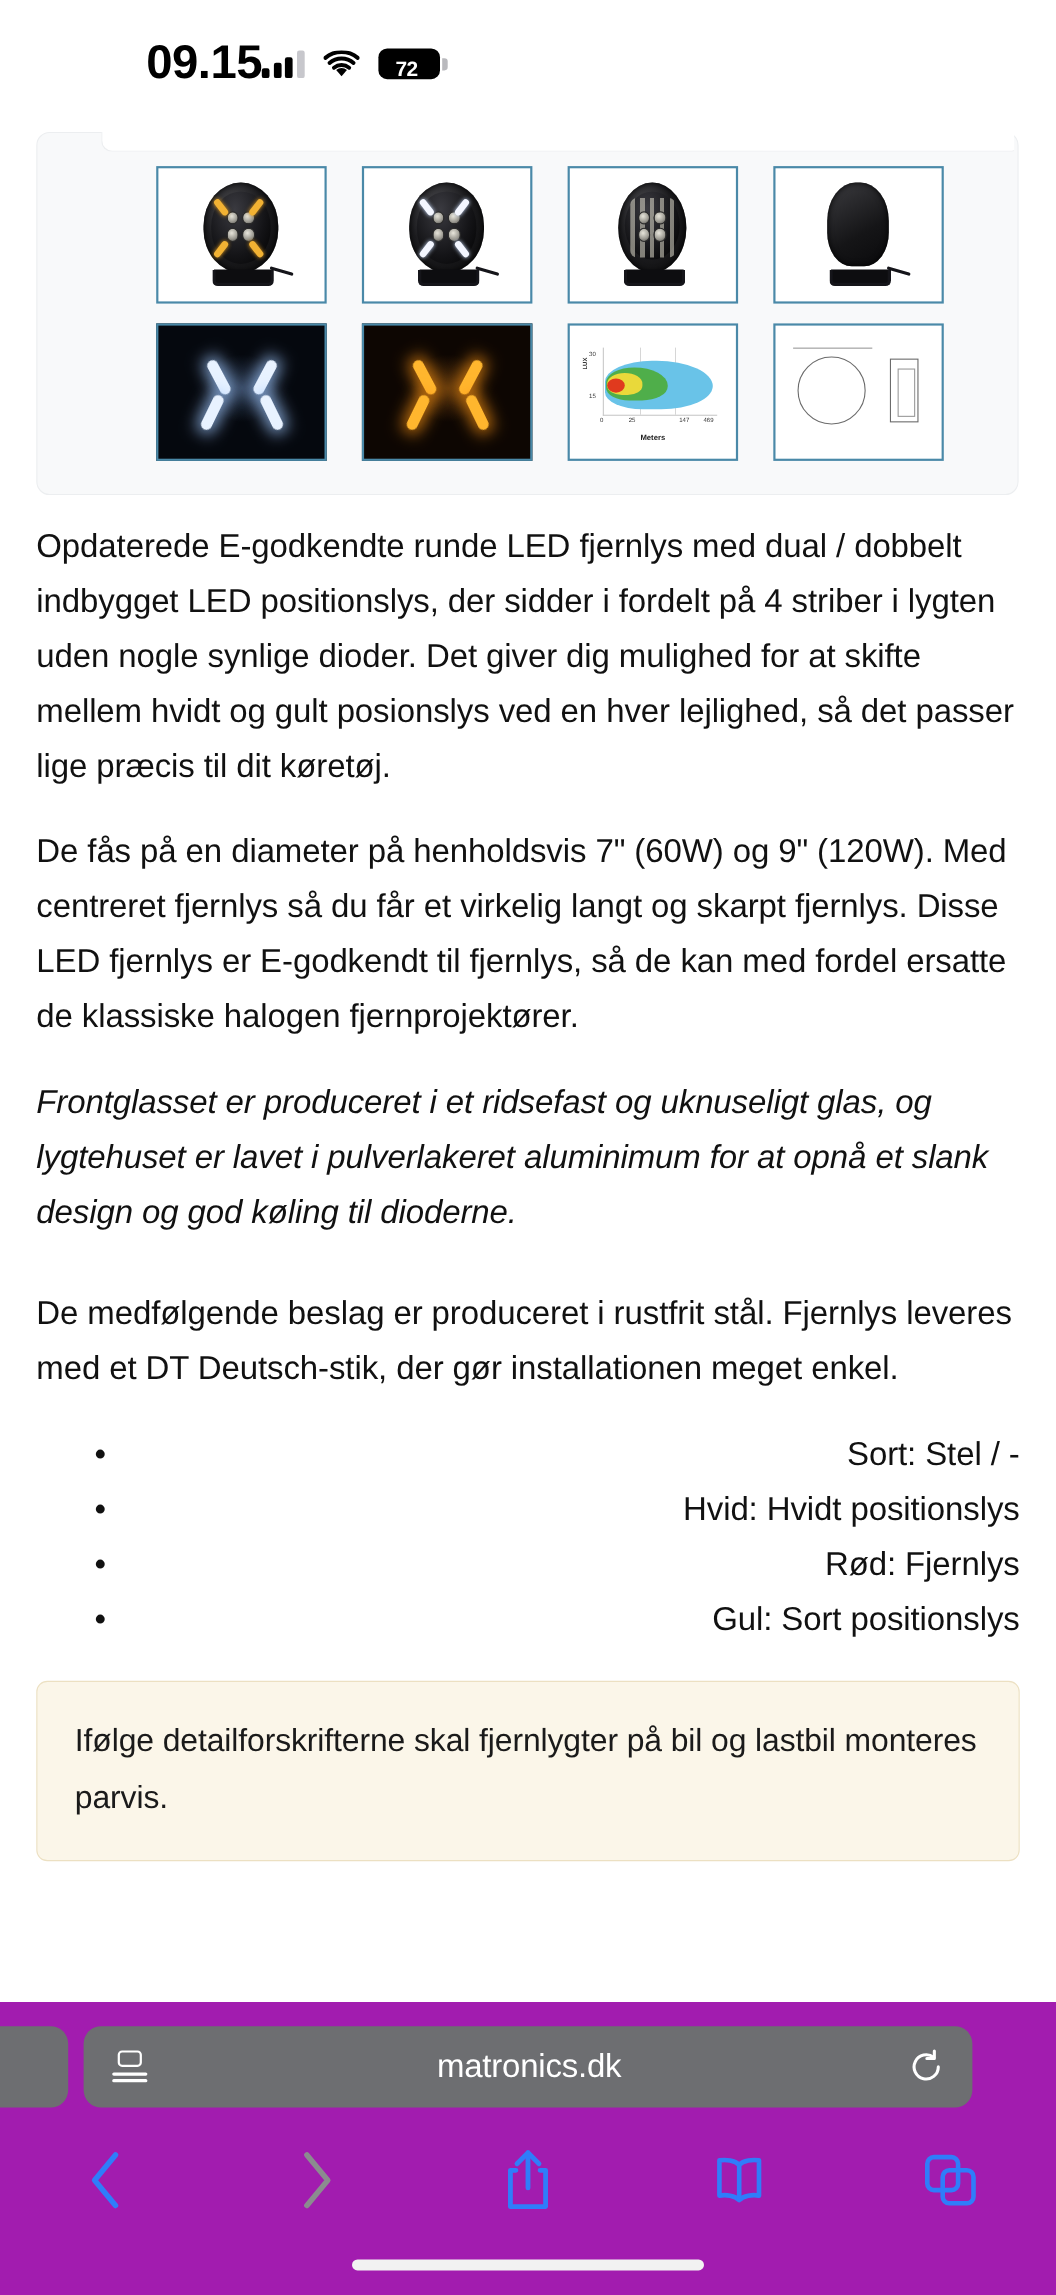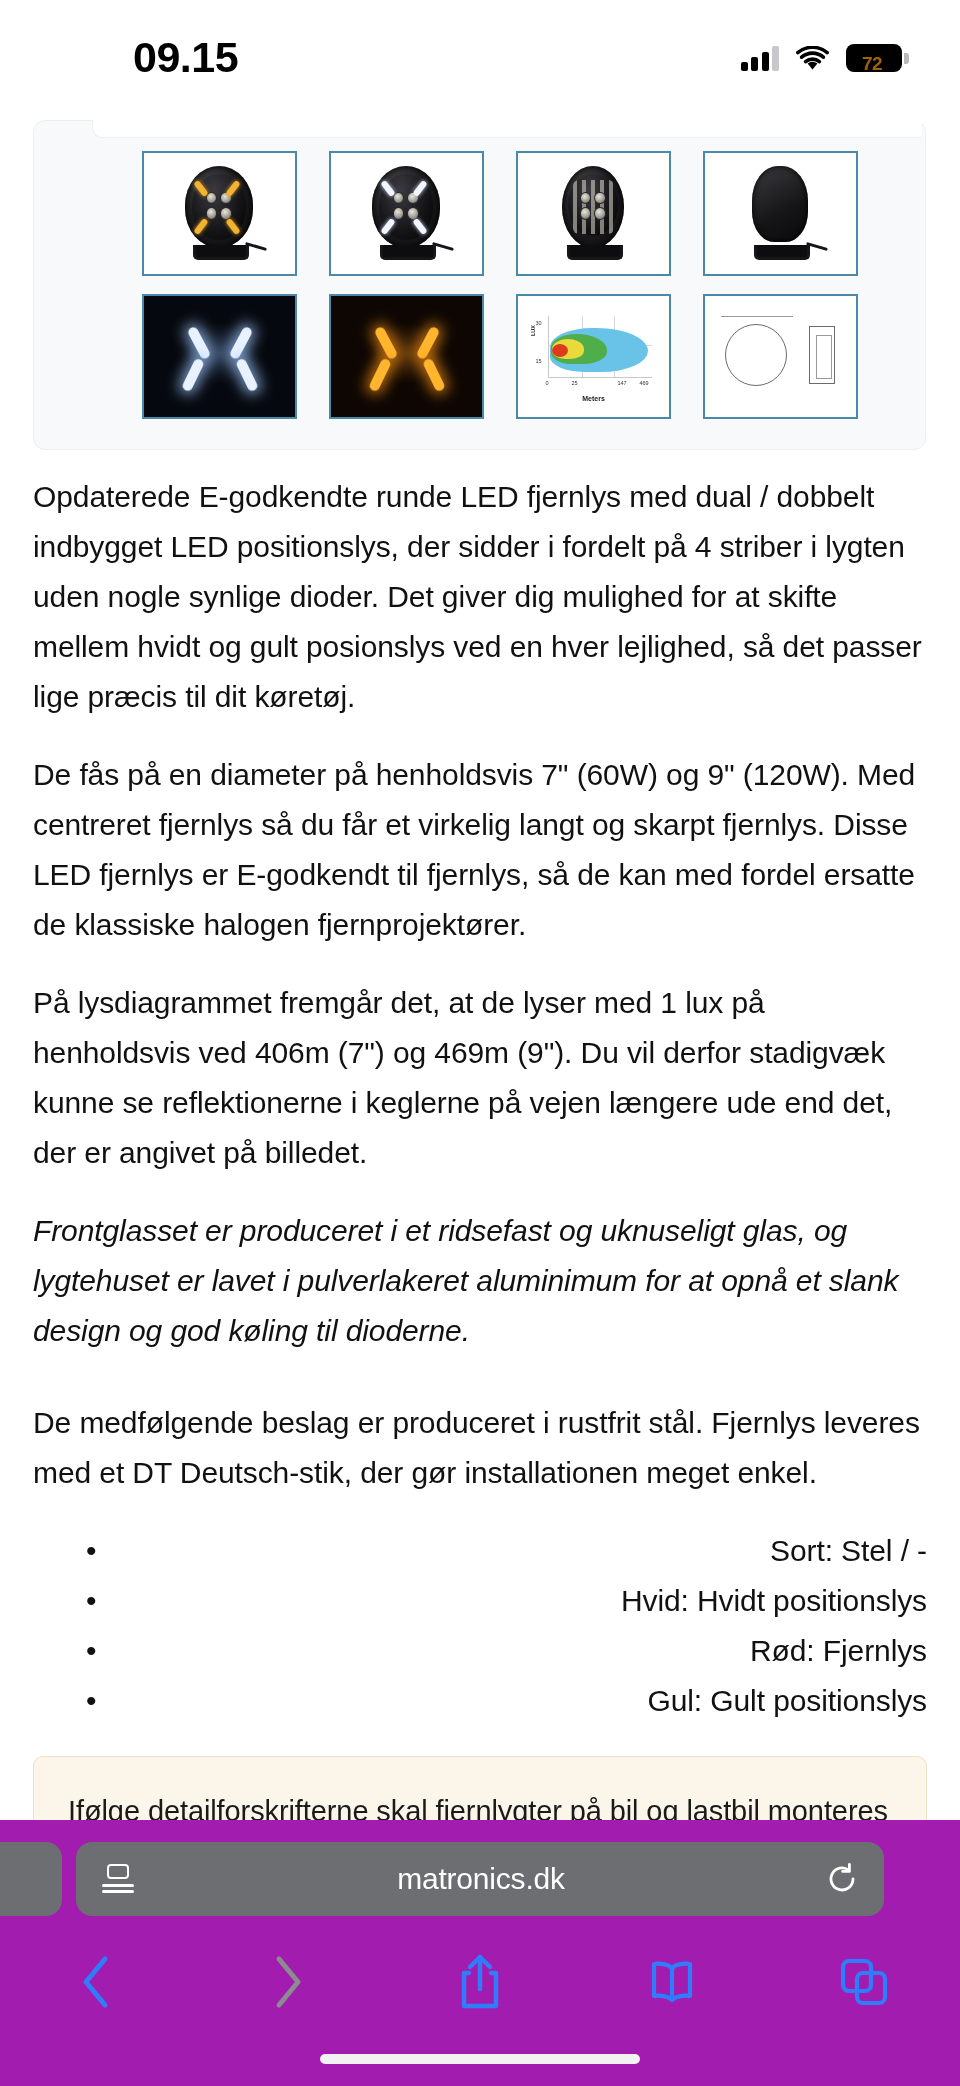--- a/index.html
+++ b/index.html
@@ -7,23 +7,22 @@
     width:960px; height:2086px;
     background:#ffffff;
     font-family:"Liberation Sans", sans-serif;
     overflow:hidden;
   }
   .screen { position:relative; width:960px; height:2086px; background:#fff; }
 
   
   .statusbar {
     position:absolute; top:0; left:0; width:960px; height:100px;
-    display:flex; align-items:center; justify-content:space-between;
+    display:flex; align-items:center; 
     padding:0 58px 0 0;
-    gap:23px;
   }
   .status-time {
     font-size:43px; font-weight:600; color:#000;
     letter-spacing:-0.5px; margin-left:133px; margin-top:14px;
   }
   .status-right { display:flex; align-items:center; gap:17px; margin-top:16px; }
 
   .sig { display:flex; align-items:flex-end; gap:3.5px; height:26px; }
   .sig i { display:block; width:7px; background:#000; border-radius:2px; }
   .sig i:nth-child(1){ height:9px; }
@@ -40,21 +39,21 @@
   }
   .battery .cap {
     position:absolute; right:-7px; top:9px; width:5px; height:11px;
     background:#b9b9bd; border-radius:0 3px 3px 0;
   }
   .battery .shell {
     position:absolute; right:-2px; top:0; width:16px; height:28px;
     background:#b9b9bd; border-radius:0 8px 8px 0; z-index:-1;
   }
   .battery .pct {
-    color:#a16207; font-size:19px; font-weight:700; letter-spacing:-0.5px;
+    color:#ffffff; font-size:19px; font-weight:700; letter-spacing:-0.5px;
     position:relative; z-index:2; margin-left:-4px;margin-top:12px;
   }
 
   
   .page { position:absolute; top:100px; left:0; width:960px; height:1720px; background:#fff; }
 
   .gallery-card {
     position:absolute; top:20px; left:33px; width:893px; height:330px;
     background:#f8f9fa; border:1px solid #eceef0; border-radius:12px;
   }
@@ -409,29 +408,28 @@
             <div class="side"></div>
           </div>
         </div>
 
       </div>
     </div>
 
     <div class="article">
       <p>Opdaterede E-godkendte runde LED fjernlys med dual / dobbelt indbygget LED positionslys, der sidder i fordelt på 4 striber i lygten uden nogle synlige dioder. Det giver dig mulighed for at skifte mellem hvidt og gult posionslys ved en hver lejlighed, så det passer lige præcis til dit køretøj.</p>
       <p>De fås på en diameter på henholdsvis 7" (60W) og 9" (120W). Med centreret fjernlys så du får et virkelig langt og skarpt fjernlys. Disse LED fjernlys er E-godkendt til fjernlys, så de kan med fordel ersatte de klassiske halogen fjernprojektører.</p>
-      <p>På lysdiagrammet fremgår det, at de lyser med 1 lux på henholdsvis ved 406m (7") og 469m (9"). Du vil derfor stadigvæk kunne se reflektionerne i keglerne på vejen længere ude end det, der er angivet på billedet.</p>
       <p class="spaced">Frontglasset er produceret i et ridsefast og uknuseligt glas, og lygtehuset er lavet i pulverlakeret aluminimum for at opnå et slank design og god køling til dioderne.</p>
       <p>De medfølgende beslag er produceret i rustfrit stål. Fjernlys leveres med et DT Deutsch-stik, der gør installationen meget enkel.</p>
 
       <ul class="bullets">
         <li>Sort: Stel / -</li>
         <li>Hvid: Hvidt positionslys</li>
         <li>Rød: Fjernlys</li>
-        <li>Gul: Gult positionslys</li>
+        <li>Gul: Sort positionslys</li>
       </ul>
 
       <div class="notice">Ifølge detailforskrifterne skal fjernlygter på bil og lastbil monteres parvis.</div>
     </div>
 
   </div>
 
   <div class="safari">
 
     <div class="tabrow">

